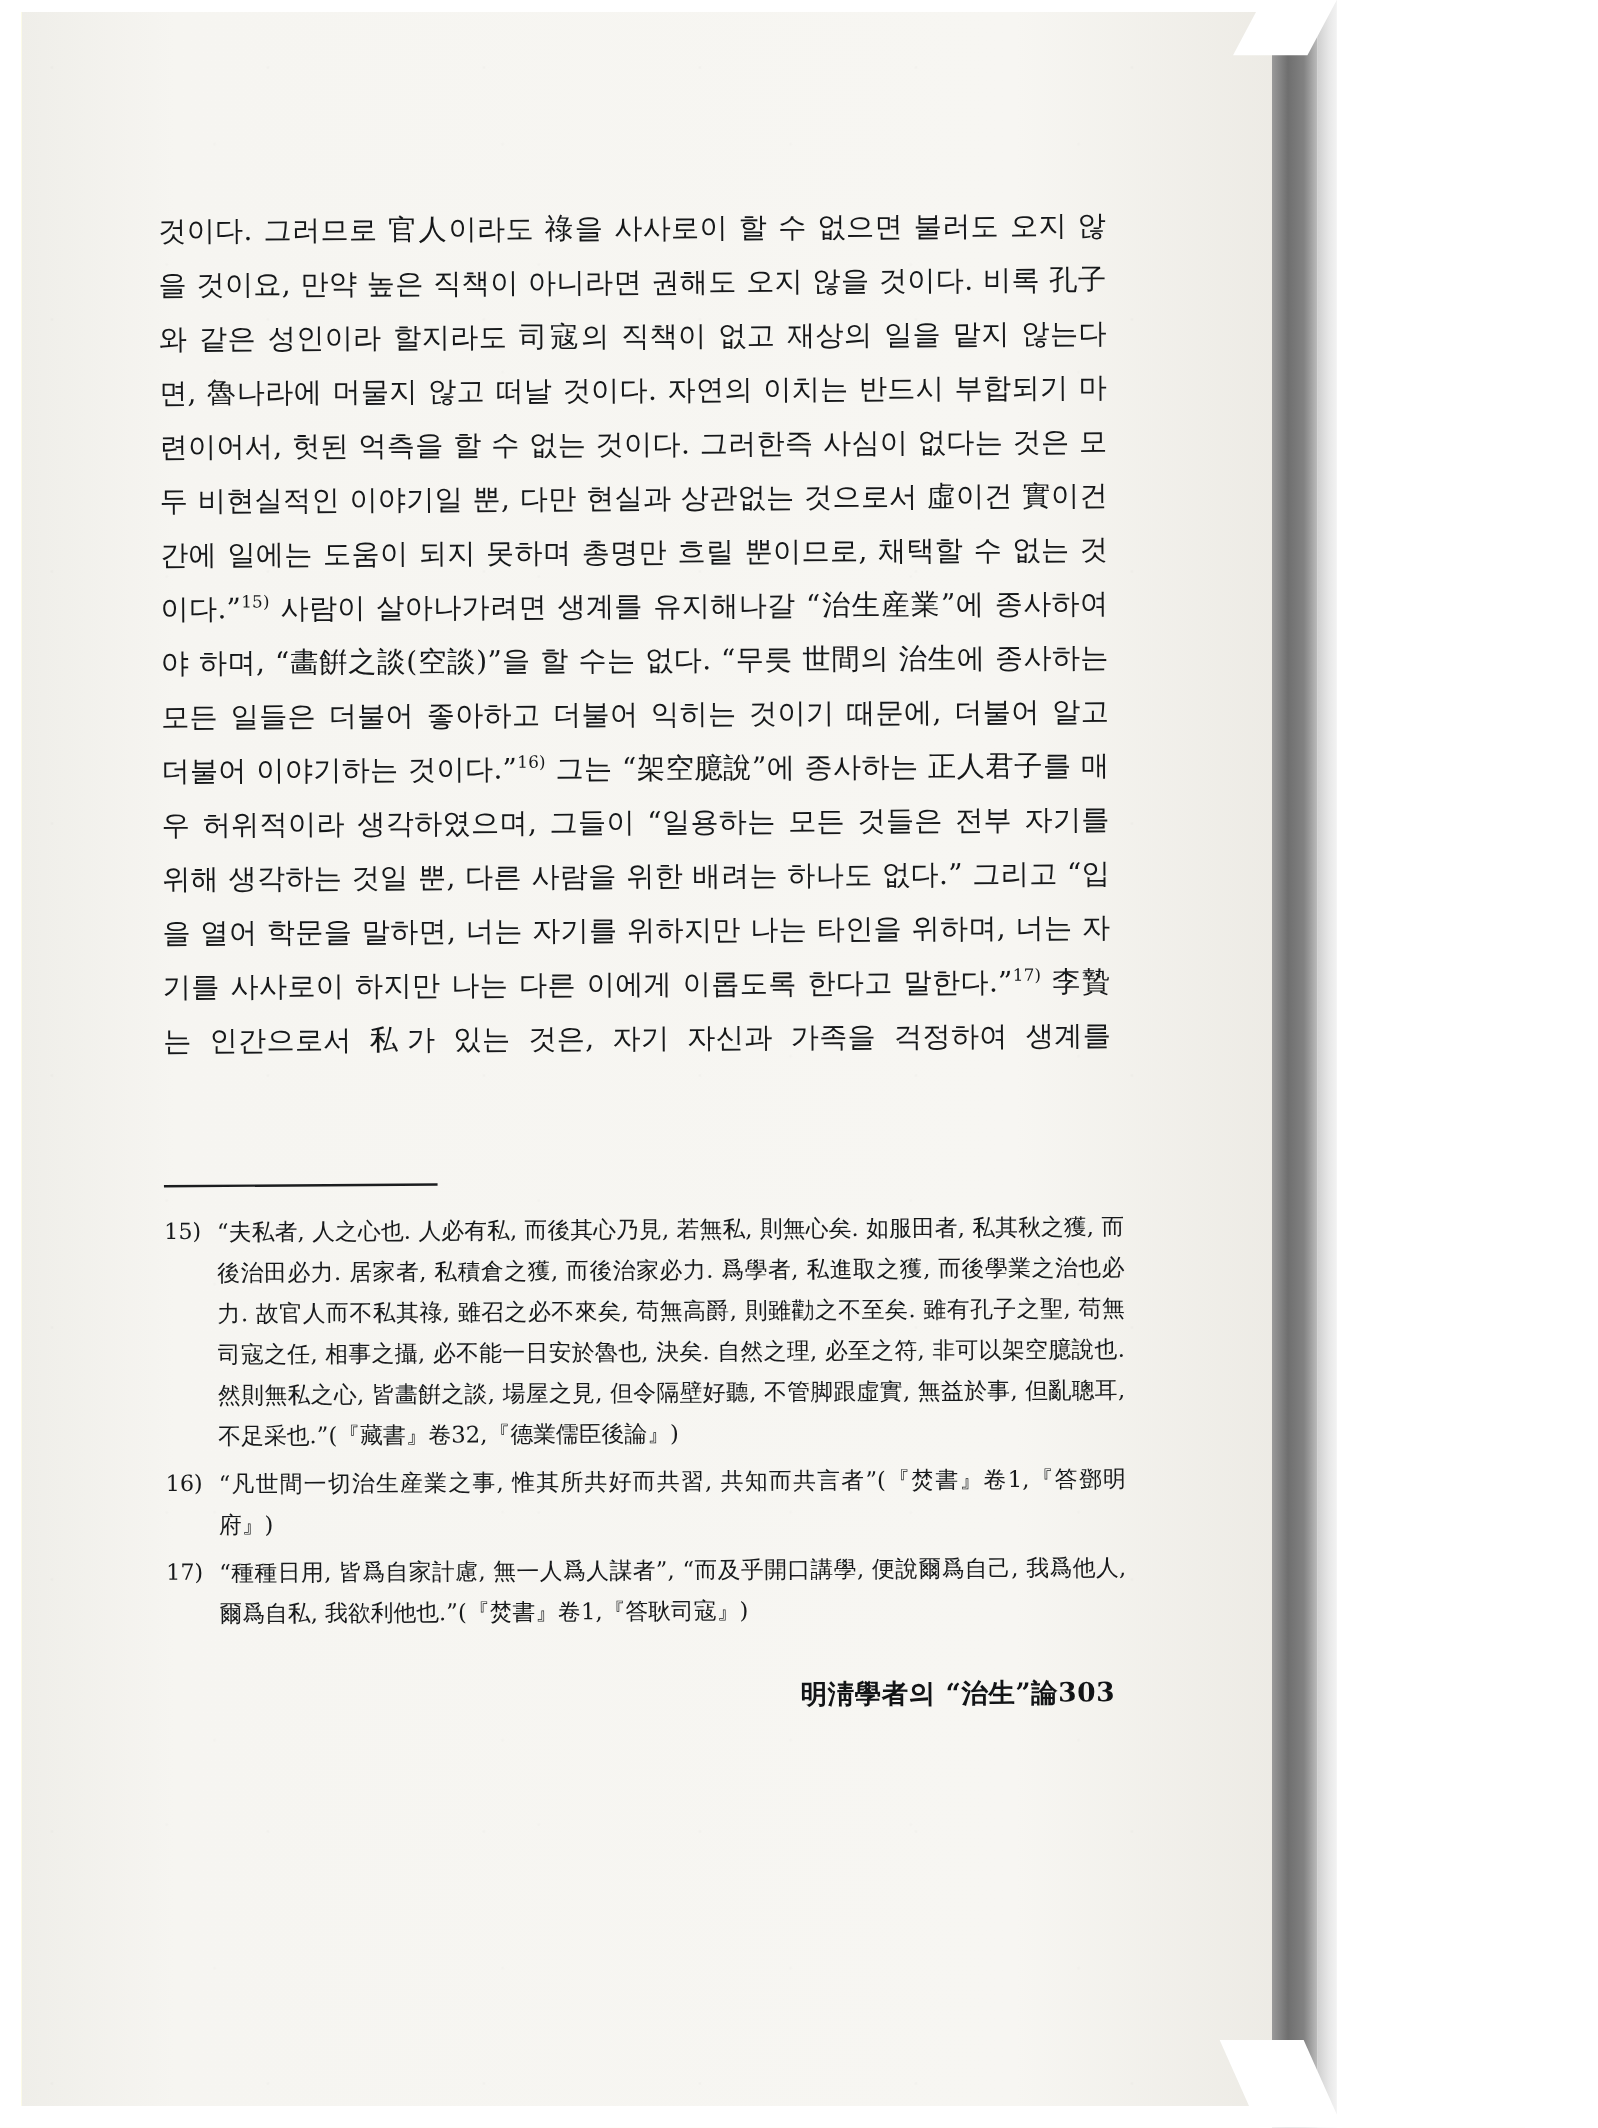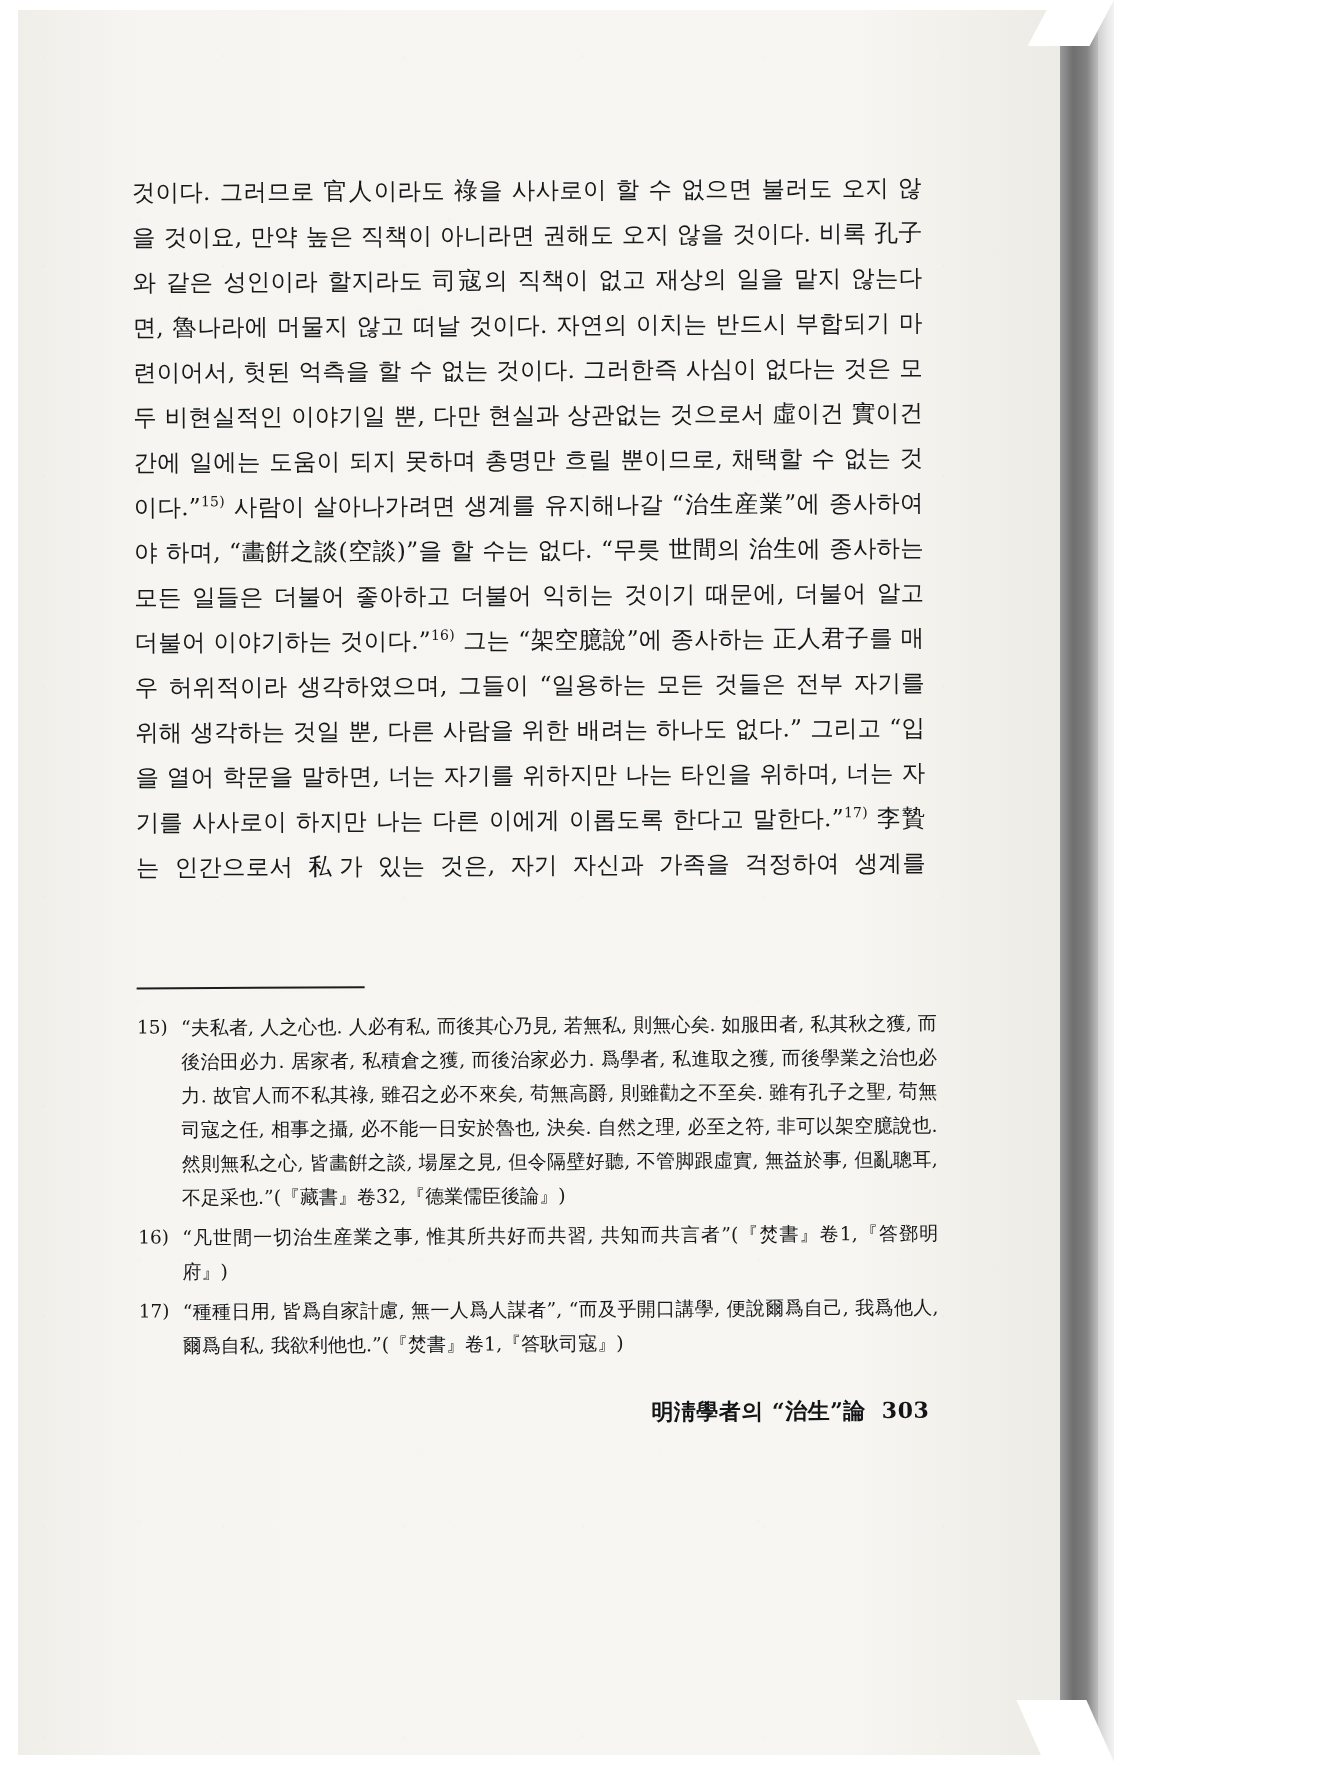--- a/index.html
+++ b/index.html
@@ -161,21 +161,20 @@
     top: 1388px;
     width: 790px;
     text-align: right;
     font-size: 22px;
     font-weight: bold;
     color: #121416;
     letter-spacing: 0.5px;
   }
   .footer .pageno {
     display: inline-block;
-    margin-left: 16px;
   }
 
   
   .speckle {
     position: absolute;
     inset: 0;
     pointer-events: none;
     opacity: .35;
     background-image:
       radial-gradient(circle at 14% 22%, rgba(0,0,0,.05) 0 1px, transparent 1.6px),

